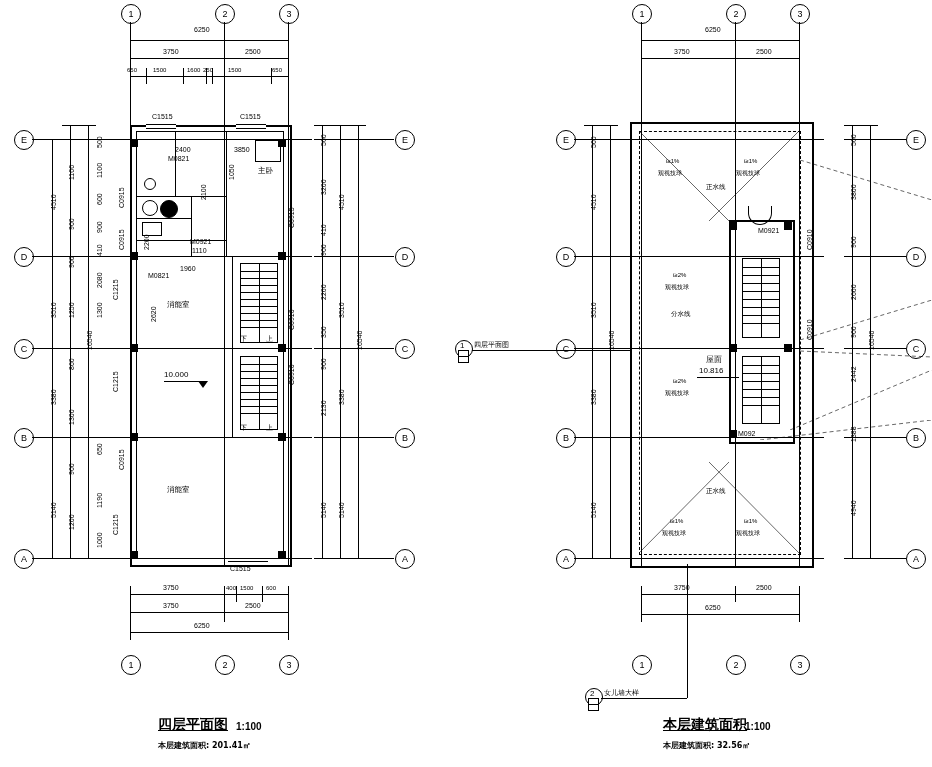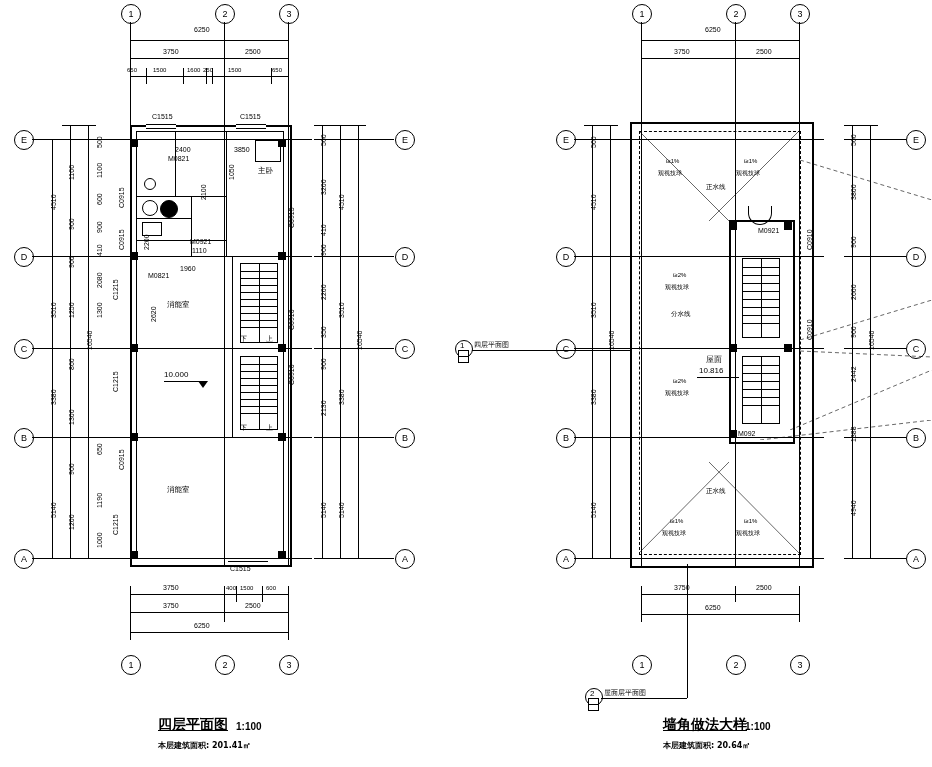--- a/index.html
+++ b/index.html
@@ -443,34 +443,34 @@
 
   <div class="detcirc" style="left:455px;top:340px;"></div>
   <div class="tag" style="left:460px;top:342px;font-size:8px;">1</div>
   <div class="detbox" style="left:458px;top:350px;"></div>
   <div class="cn" style="left:474px;top:341px;font-size:7px;">四层平面图</div>
   <div class="ln h" style="left:472px;top:350px;width:158px;"></div>
 
   <div class="detcirc" style="left:585px;top:688px;"></div>
   <div class="tag" style="left:590px;top:690px;font-size:8px;">2</div>
   <div class="detbox" style="left:588px;top:698px;"></div>
-  <div class="cn" style="left:604px;top:689px;font-size:7px;">屋面层平面图</div>
+  <div class="cn" style="left:604px;top:689px;font-size:7px;">女儿墙大样</div>
   <div class="ln h" style="left:601px;top:698px;width:86px;"></div>
   <div class="ln v" style="left:687px;top:564px;height:134px;"></div>
 
   <div class="ln h" style="left:641px;top:594px;width:158px;"></div>
   <div class="ln h" style="left:641px;top:614px;width:158px;"></div>
   <div class="ln v" style="left:641px;top:586px;height:36px;"></div>
   <div class="ln v" style="left:735px;top:586px;height:16px;"></div>
   <div class="ln v" style="left:799px;top:586px;height:36px;"></div>
   <div class="dim" style="left:674px;top:584px;">3750</div>
   <div class="dim" style="left:756px;top:584px;">2500</div>
   <div class="dim" style="left:705px;top:604px;">6250</div>
 
   <div class="bub" style="left:632px;top:655px;">1</div>
   <div class="bub" style="left:726px;top:655px;">2</div>
   <div class="bub" style="left:790px;top:655px;">3</div>
 
-  <div class="title" style="left:663px;top:716px;">墙角做法大样</div>
+  <div class="title" style="left:663px;top:716px;">本层建筑面积</div>
   <div class="titlescale" style="left:745px;top:721px;">1:100</div>
-  <div class="subtitle" style="left:663px;top:740px;">本层建筑面积: 20.64㎡</div>
+  <div class="subtitle" style="left:663px;top:740px;">本层建筑面积: 32.56㎡</div>
 
 </div>
 
 </body></html>

